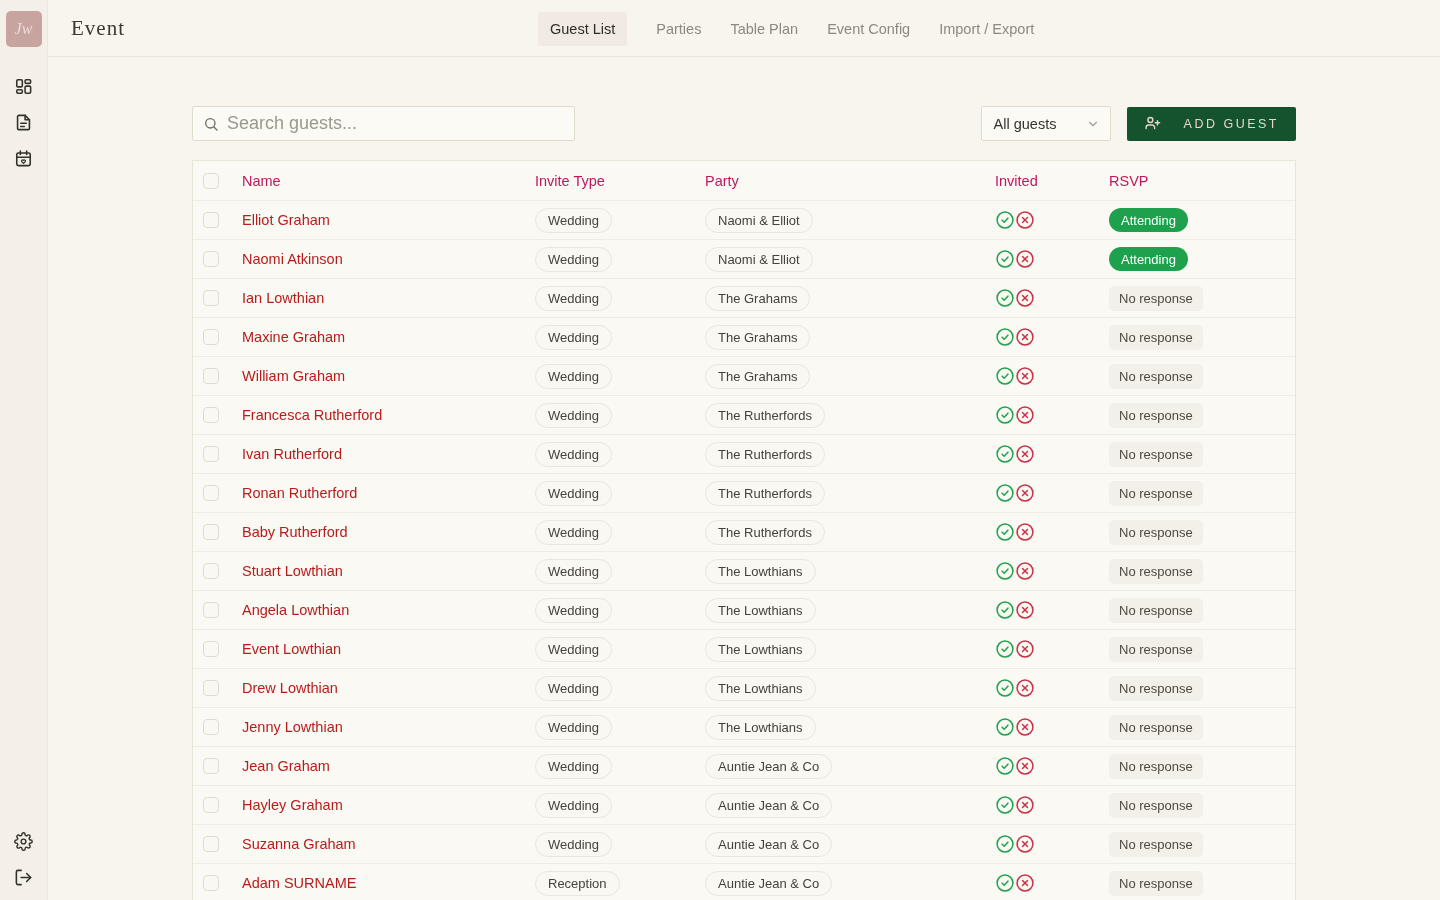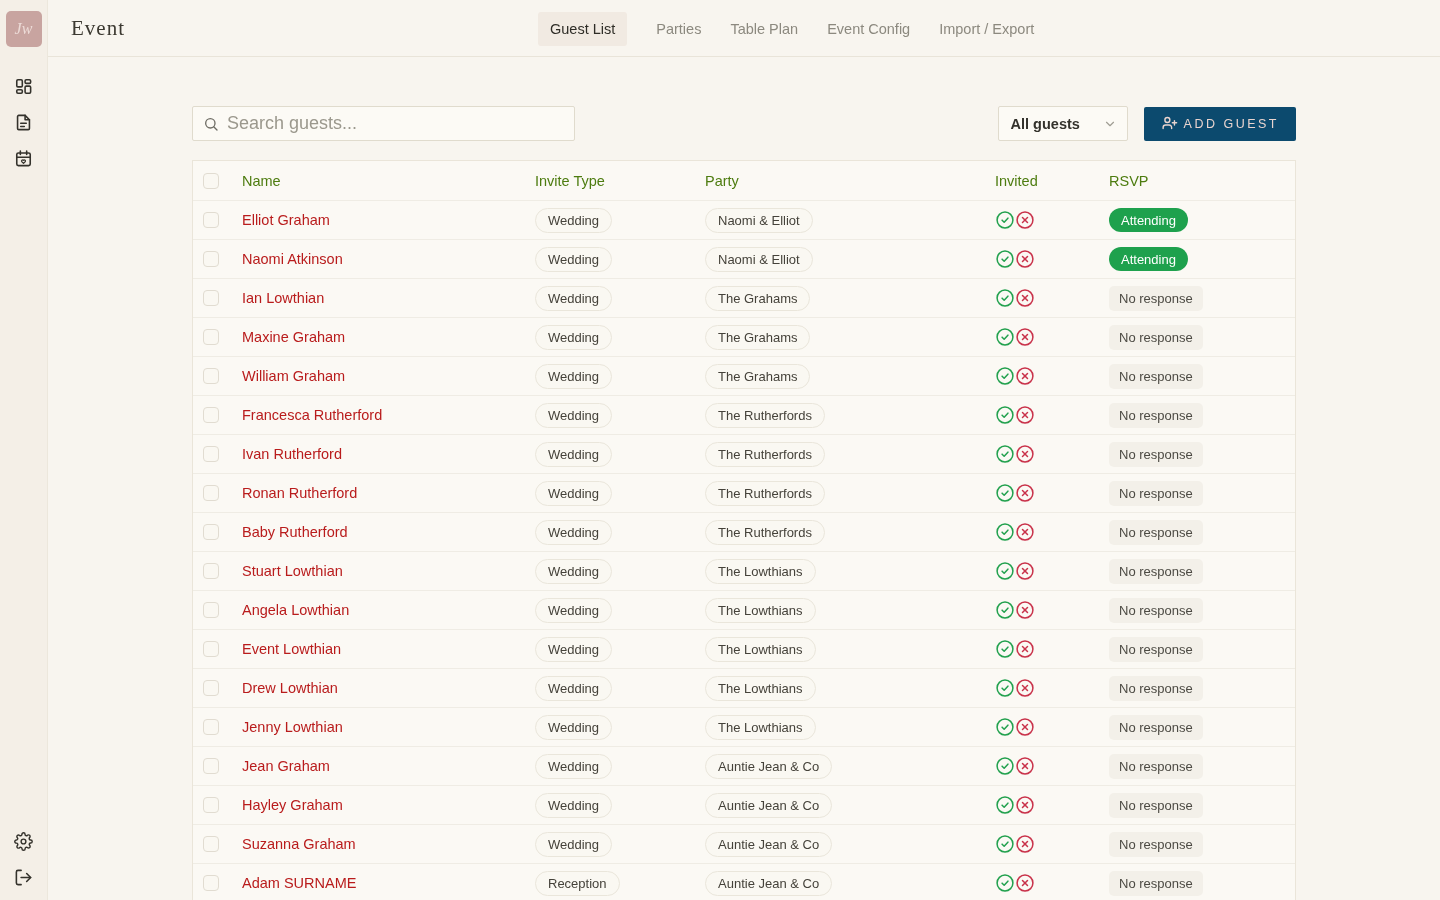--- a/index.html
+++ b/index.html
@@ -56,42 +56,42 @@
   }
   .search-box svg { width:16px; height:16px; color:#6e6c64; flex:none; }
   .search-box input {
     border:none; outline:none; background:transparent; font-size:18px;
     font-family:"Liberation Sans", sans-serif; color:#3a3831; width:100%;
   }
   .search-box input::placeholder { color:#9b988d; }
   .filter-select {
     margin-left:auto; width:130px; height:35px; background:#fcfaf5;
     border:1px solid #e0dbcd; border-radius:2px; display:flex; align-items:center;
-    padding:0 10px 0 12px; cursor:pointer;font-weight:bold;
+    padding:0 10px 0 12px; cursor:pointer;
   }
   .filter-select .val { font-size:14.5px; color:#34322c; }
   .filter-select svg { margin-left:auto; width:14px; height:14px; color:#a09d93; }
   .add-btn {
     margin-left:16px; height:34px; padding:0 17px; border:none; border-radius:2px;
-    background:#0c4a6e; color:#e9d4cf; font-family:"Liberation Sans", sans-serif;
-    font-size:12.5px; letter-spacing:2.5px; display:flex; align-items:center; gap:6px;
+    background:#14532d; color:#e9d4cf; font-family:"Liberation Sans", sans-serif;
+    font-size:12.5px; letter-spacing:2.5px; display:flex; align-items:center; gap:23px;
     cursor:pointer;
   }
   .add-btn svg { width:17px; height:17px; }
 
   
   .table {
     margin-top:19px; background:#fbf9f4; border:1px solid #eae5d9; border-bottom:none;
   }
   .trow, .thead {
     display:grid;
     grid-template-columns:49px 293px 170px 290px 114px 1fr;
     align-items:center; height:39px;
   }
-  .thead { font-size:14.5px; color:#4d7c0f; }
+  .thead { font-size:14.5px; color:#be185d; }
   .trow { border-top:1px solid #efece4; font-size:14.5px; }
   .cell { display:flex; align-items:center; }
   .c-check { padding-left:10px; }
   .checkbox {
     width:16px; height:16px; border:1px solid #e1dcd1; border-radius:4px;
     background:#faf8f2; cursor:pointer; display:inline-block;
   }
   .guest-name { color:#b91c1c; }
   .pill {
     display:inline-block; background:#faf8f2; border:1px solid #eae6db;

